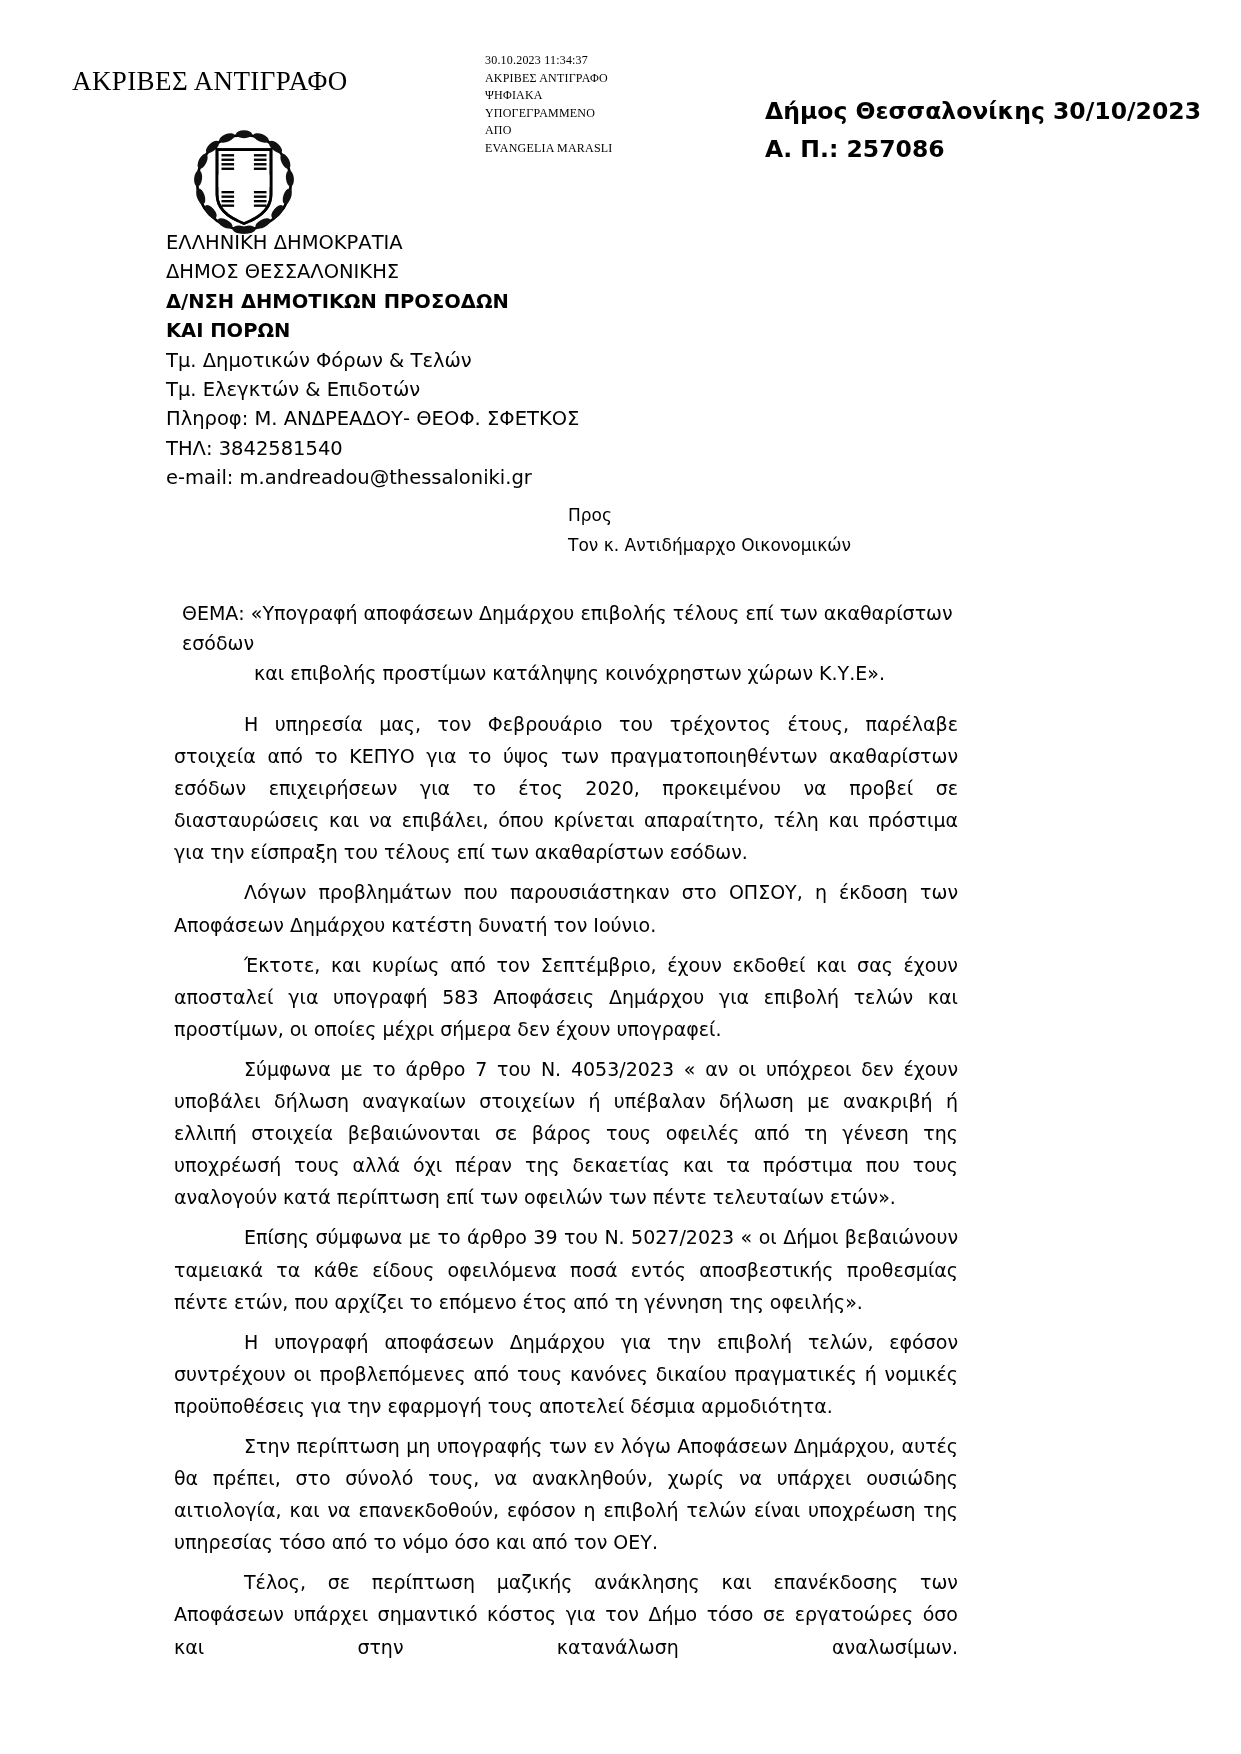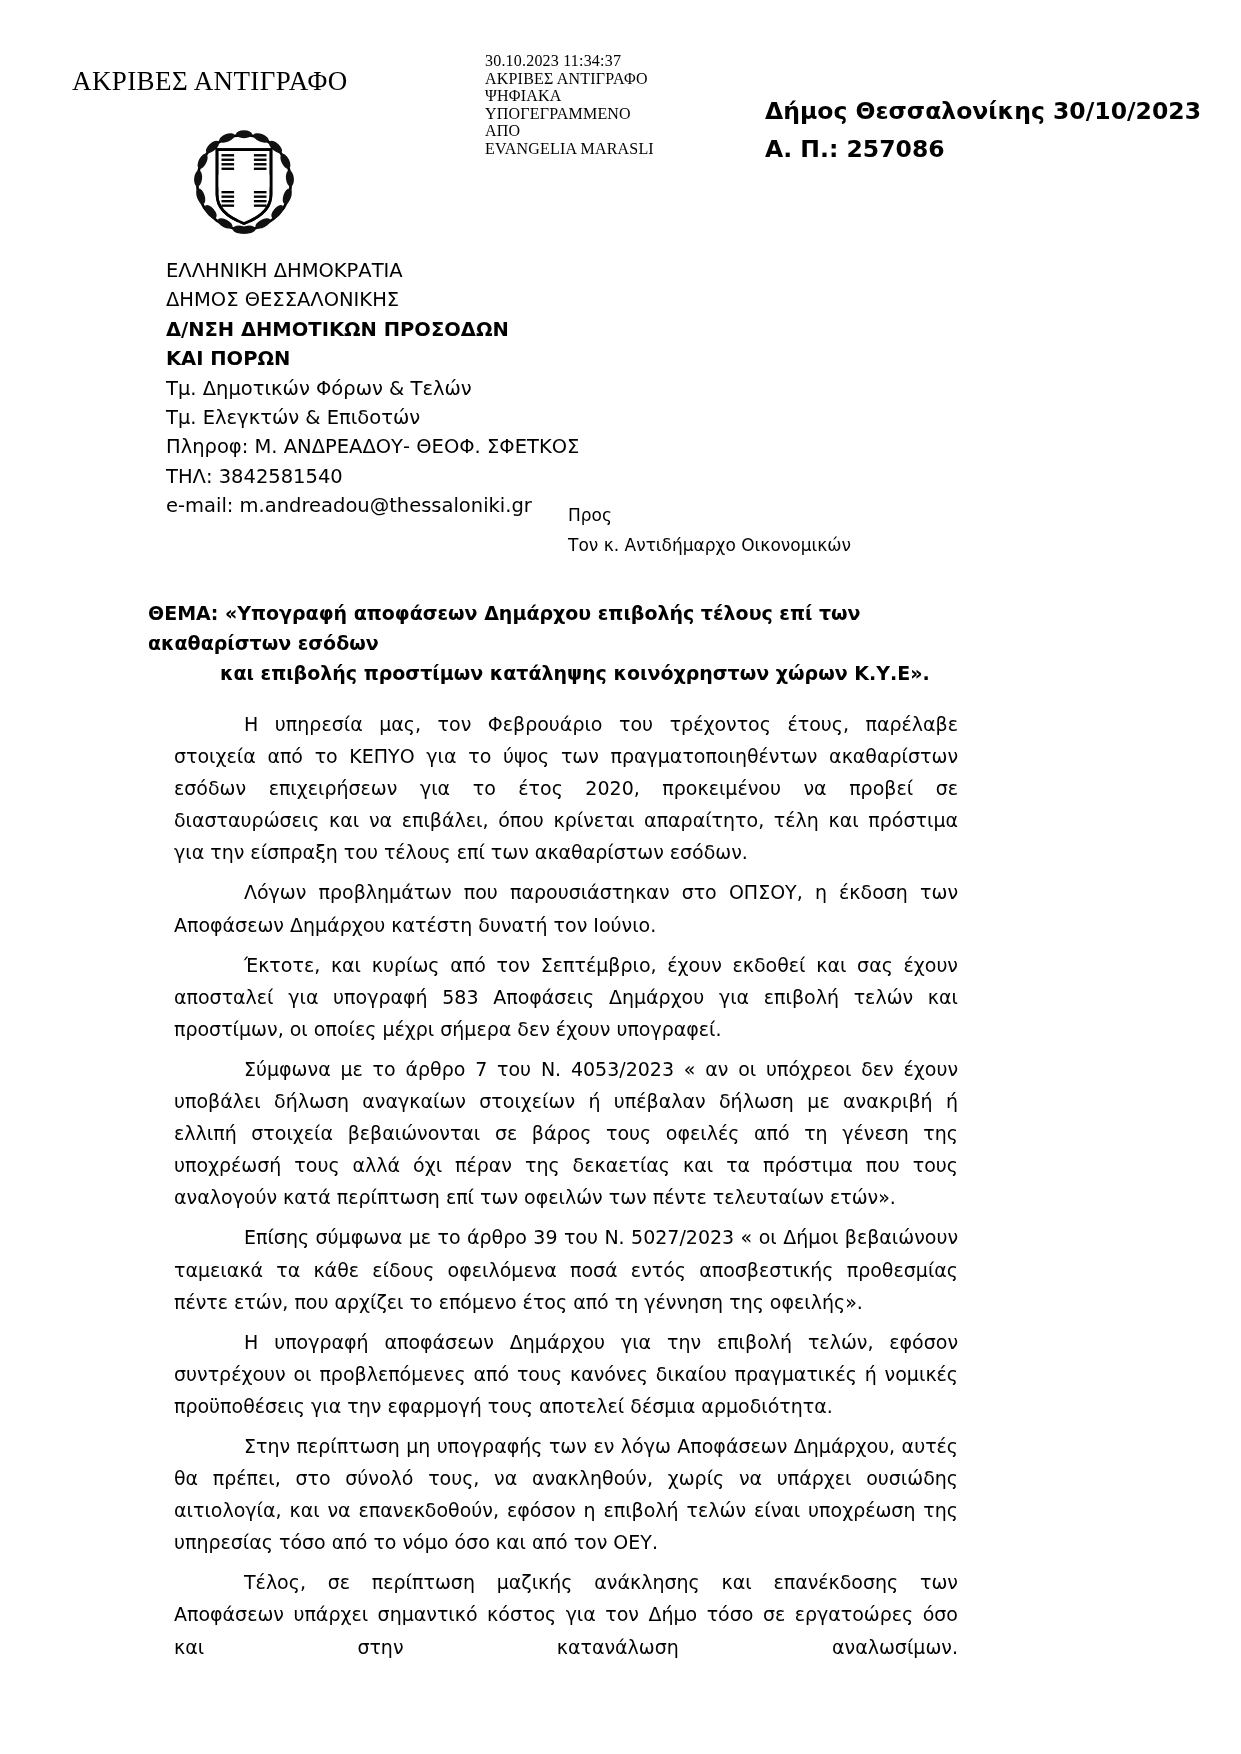--- a/index.html
+++ b/index.html
@@ -36,21 +36,21 @@
     font-family: "Liberation Serif", serif;
     font-size: 27px;
     letter-spacing: 0.4px;
     white-space: nowrap;
   }
   .stamp-block {
     position: absolute;
     left: 485px;
     top: 0px;
     font-family: "Liberation Serif", serif;
-    font-size: 16px;
+    font-size: 12px;
     line-height: 17.6px;
     white-space: nowrap;
   }
   .stamp-block div {
     letter-spacing: 0.2px;
   }
   .doc-ref {
     position: absolute;
     right: 40px;
     top: 40px;
@@ -72,42 +72,41 @@
   }
 
   
   .sender {
     position: absolute;
     left: 166px;
     top: 228px;
     font-size: 19.5px;
     line-height: 29.4px;
     white-space: nowrap;
-    margin-top: 28px;
   }
   .sender .b { font-weight: bold; }
 
   
   .recipient {
     position: absolute;
     left: 568px;
     top: 500px;
     font-size: 17px;
     line-height: 30px;
     white-space: nowrap;
   }
 
   
   .subject {
     position: absolute;
-    left: 148px;
+    left: 182px;
     top: 598px;
     width: 800px;
     font-size: 19px;
-    font-weight: bold;
+    font-weight: normal;
     line-height: 30px;
   }
   .subject .l1 { display: block; }
   .subject .l2 { display: block; padding-left: 72px; }
 
   
   .body-text {
     position: absolute;
     left: 166px;
     top: 700px;

